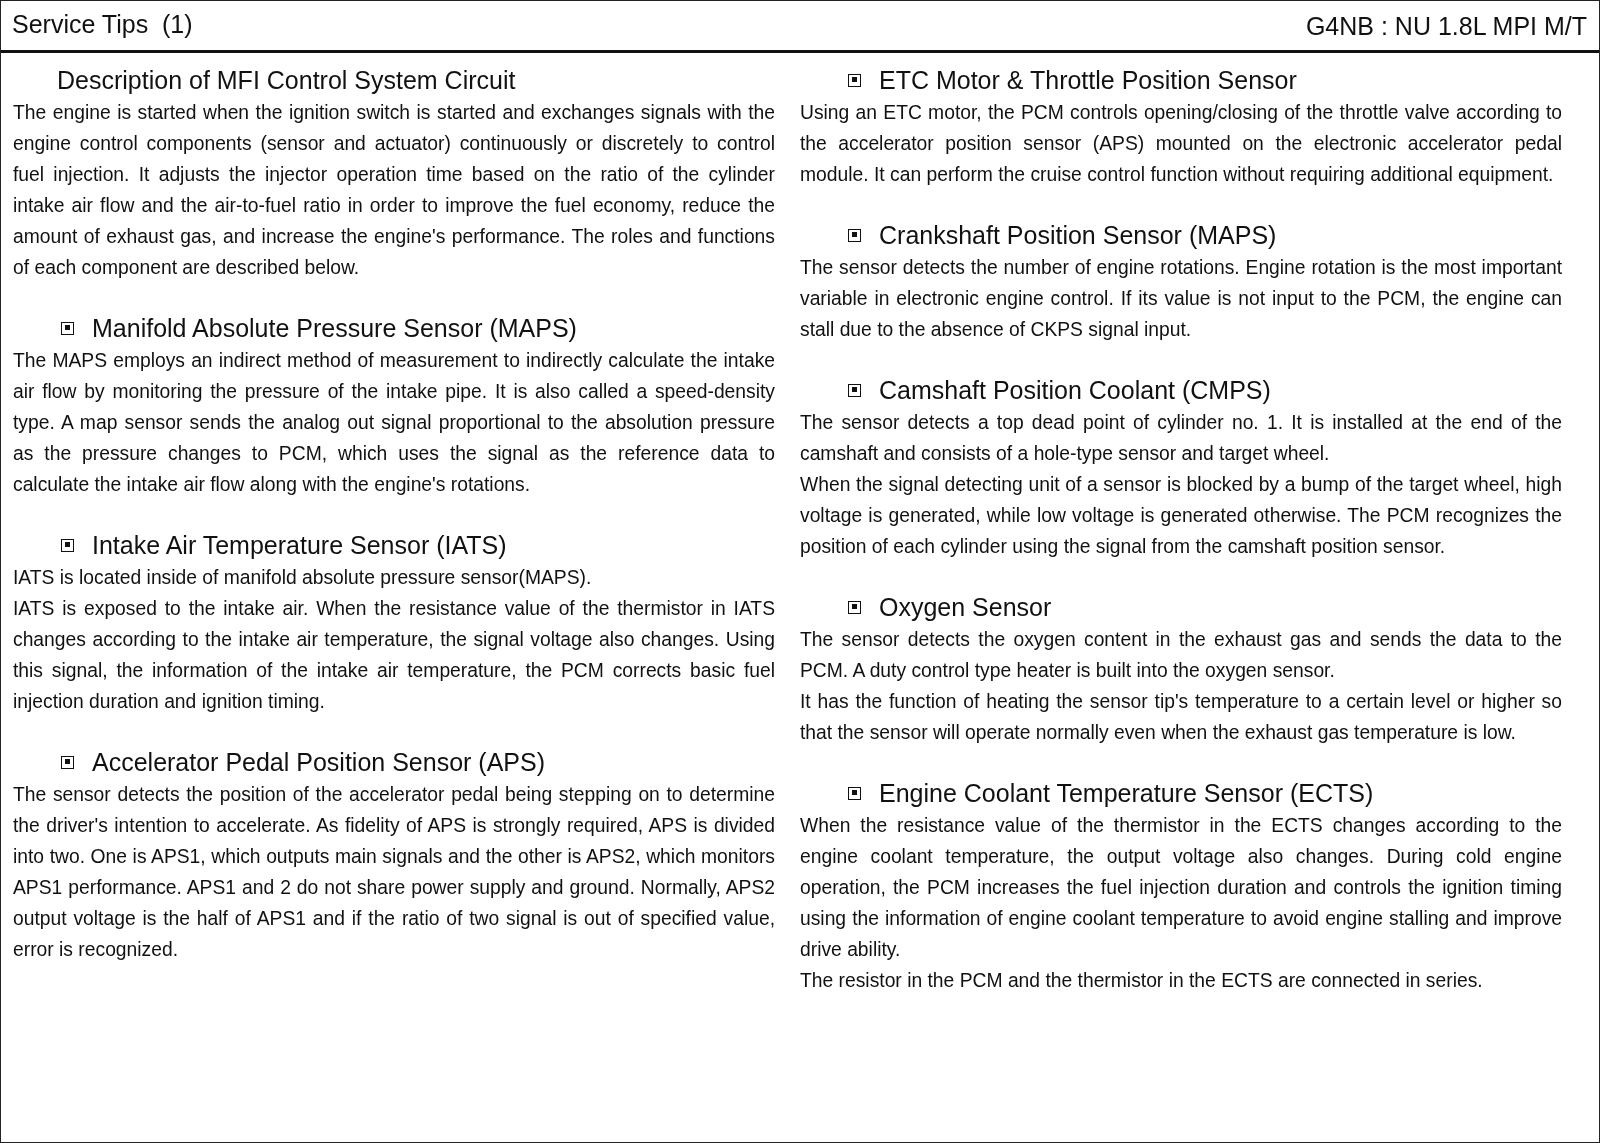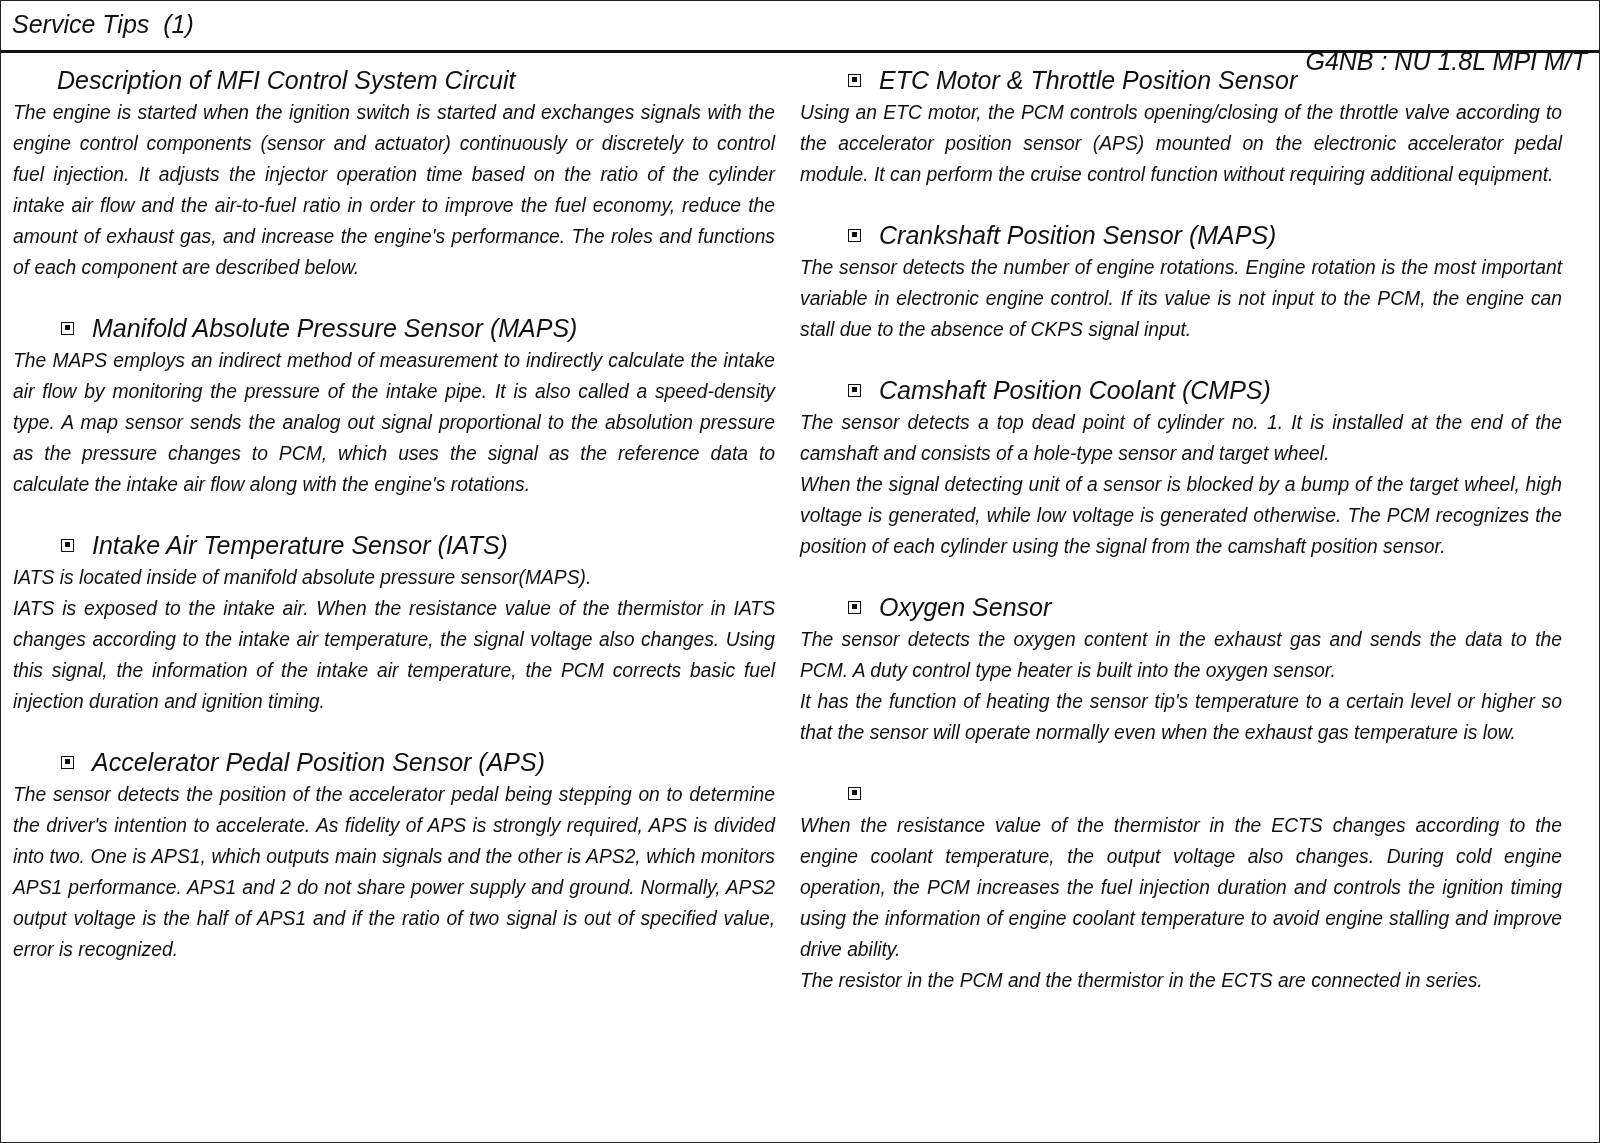--- a/index.html
+++ b/index.html
@@ -5,33 +5,32 @@
     html, body { margin: 0; padding: 0; background: #ffffff; }
     body {
       width: 1600px; height: 1143px; overflow: hidden;
       font-family: "Liberation Sans", sans-serif; color: #111111;
     }
     .frame {
       position: absolute; left: 0; top: 0;
       width: 1598px; height: 1141px;
       border: 1px solid #222;
       box-sizing: content-box;
-      font-style: italic;
     }
     .header {
       position: absolute; left: 0; top: 0; width: 1598px; height: 49px;
       border-bottom: 3px solid #111;
     }
     .header-title {
       position: absolute; left: 11px; top: 9px;
       font-size: 25px; white-space: pre;
     }
     .header-model {
       position: absolute; right: 12px; top: 11px;
-      font-size: 25px; white-space: pre; margin-top: 35px;
+      font-size: 25px; white-space: pre;
     }
     .col {
       position: absolute; top: 62px;
     }
     .col-left { left: 12px; width: 762px; }
     .col-right { left: 799px; width: 762px; }
     .section { margin: 0; }
     .section-heading {
       font-size: 25px; line-height: 34px; height: 34px;
       white-space: nowrap; display: flex; align-items: center; margin-left: 44px;
@@ -149,20 +148,21 @@
       <div class="section-body">
         <p>The sensor detects the oxygen content in the exhaust gas and sends the data to the PCM. A duty control type heater is built into the oxygen sensor.</p>
         <p>It has the function of heating the sensor tip's temperature to a certain level or higher so that the sensor will operate normally even when the exhaust gas temperature is low.</p>
       </div>
     </div>
     <div class="sec-gap"></div>
 
     <div class="section">
       <div class="section-heading">
         <span class="bullet"></span>
+        <span>Engine Coolant Temperature Sensor (ECTS)</span>
       </div>
       <div class="section-body">
         <p>When the resistance value of the thermistor in the ECTS changes according to the engine coolant temperature, the output voltage also changes. During cold engine operation, the PCM increases the fuel injection duration and controls the ignition timing using the information of engine coolant temperature to avoid engine stalling and improve drive ability.</p>
         <p>The resistor in the PCM and the thermistor in the ECTS are connected in series.</p>
       </div>
     </div>
   </div>
 </div>
 
 </body></html>

